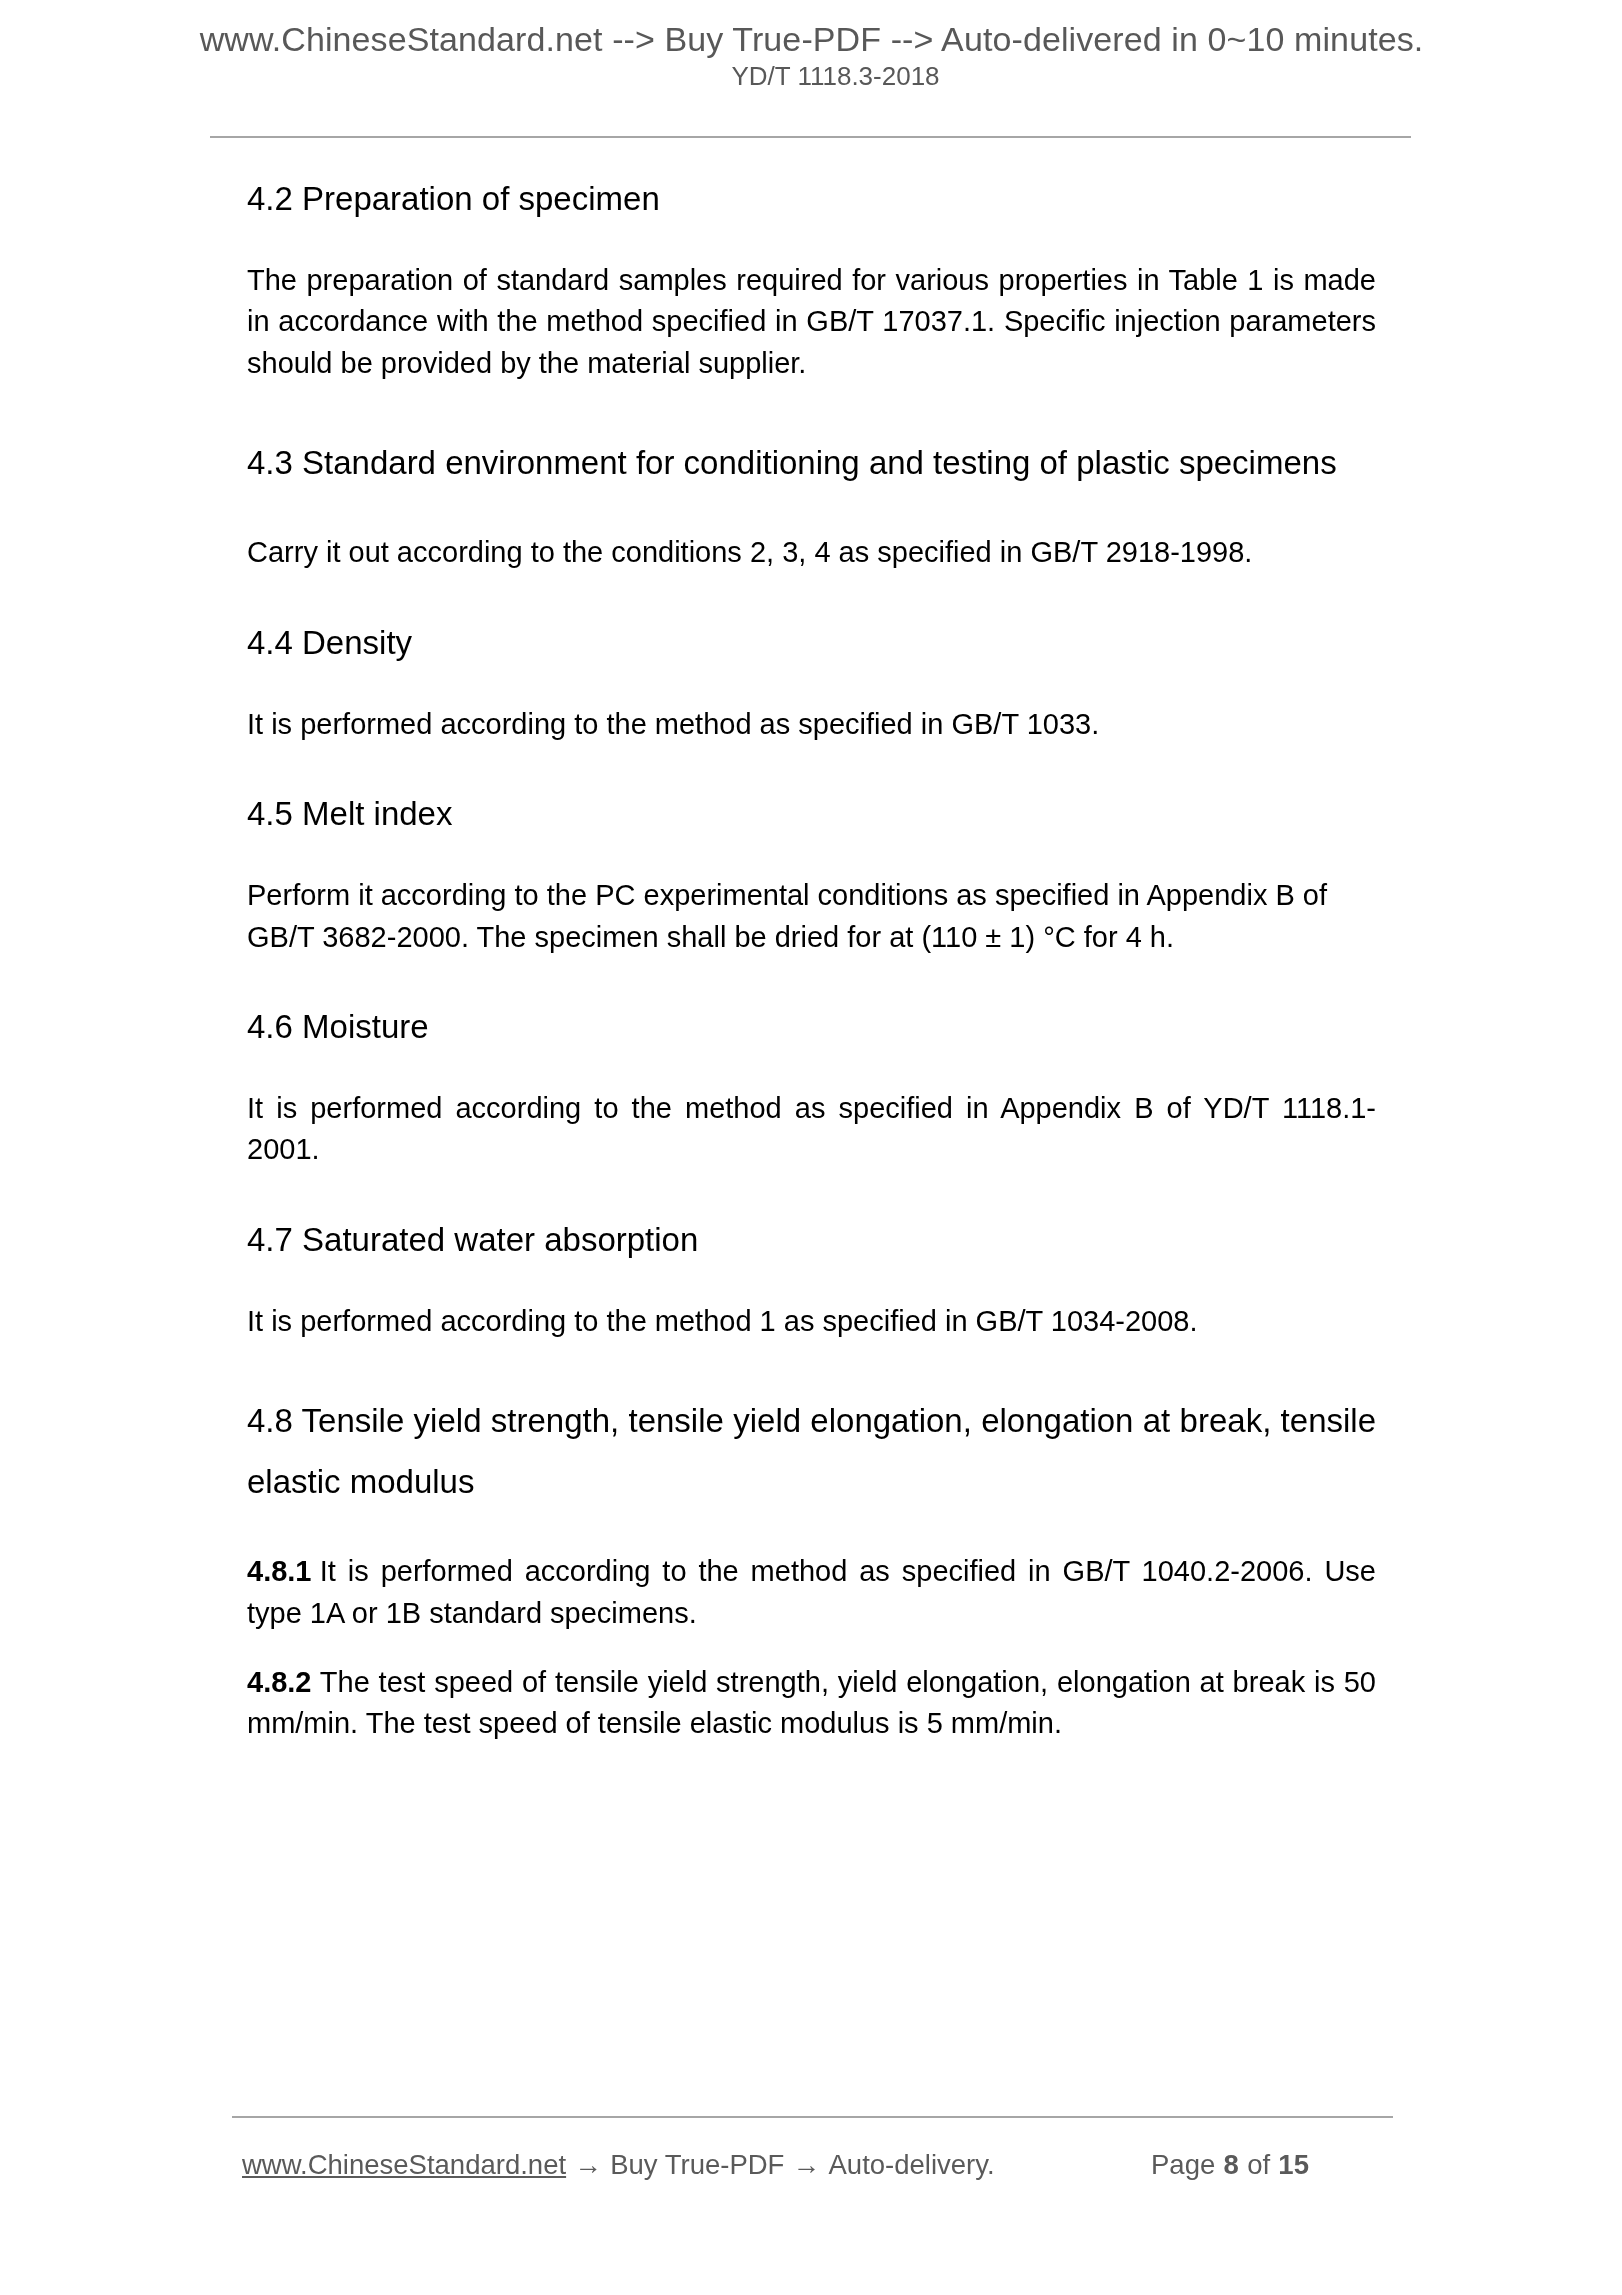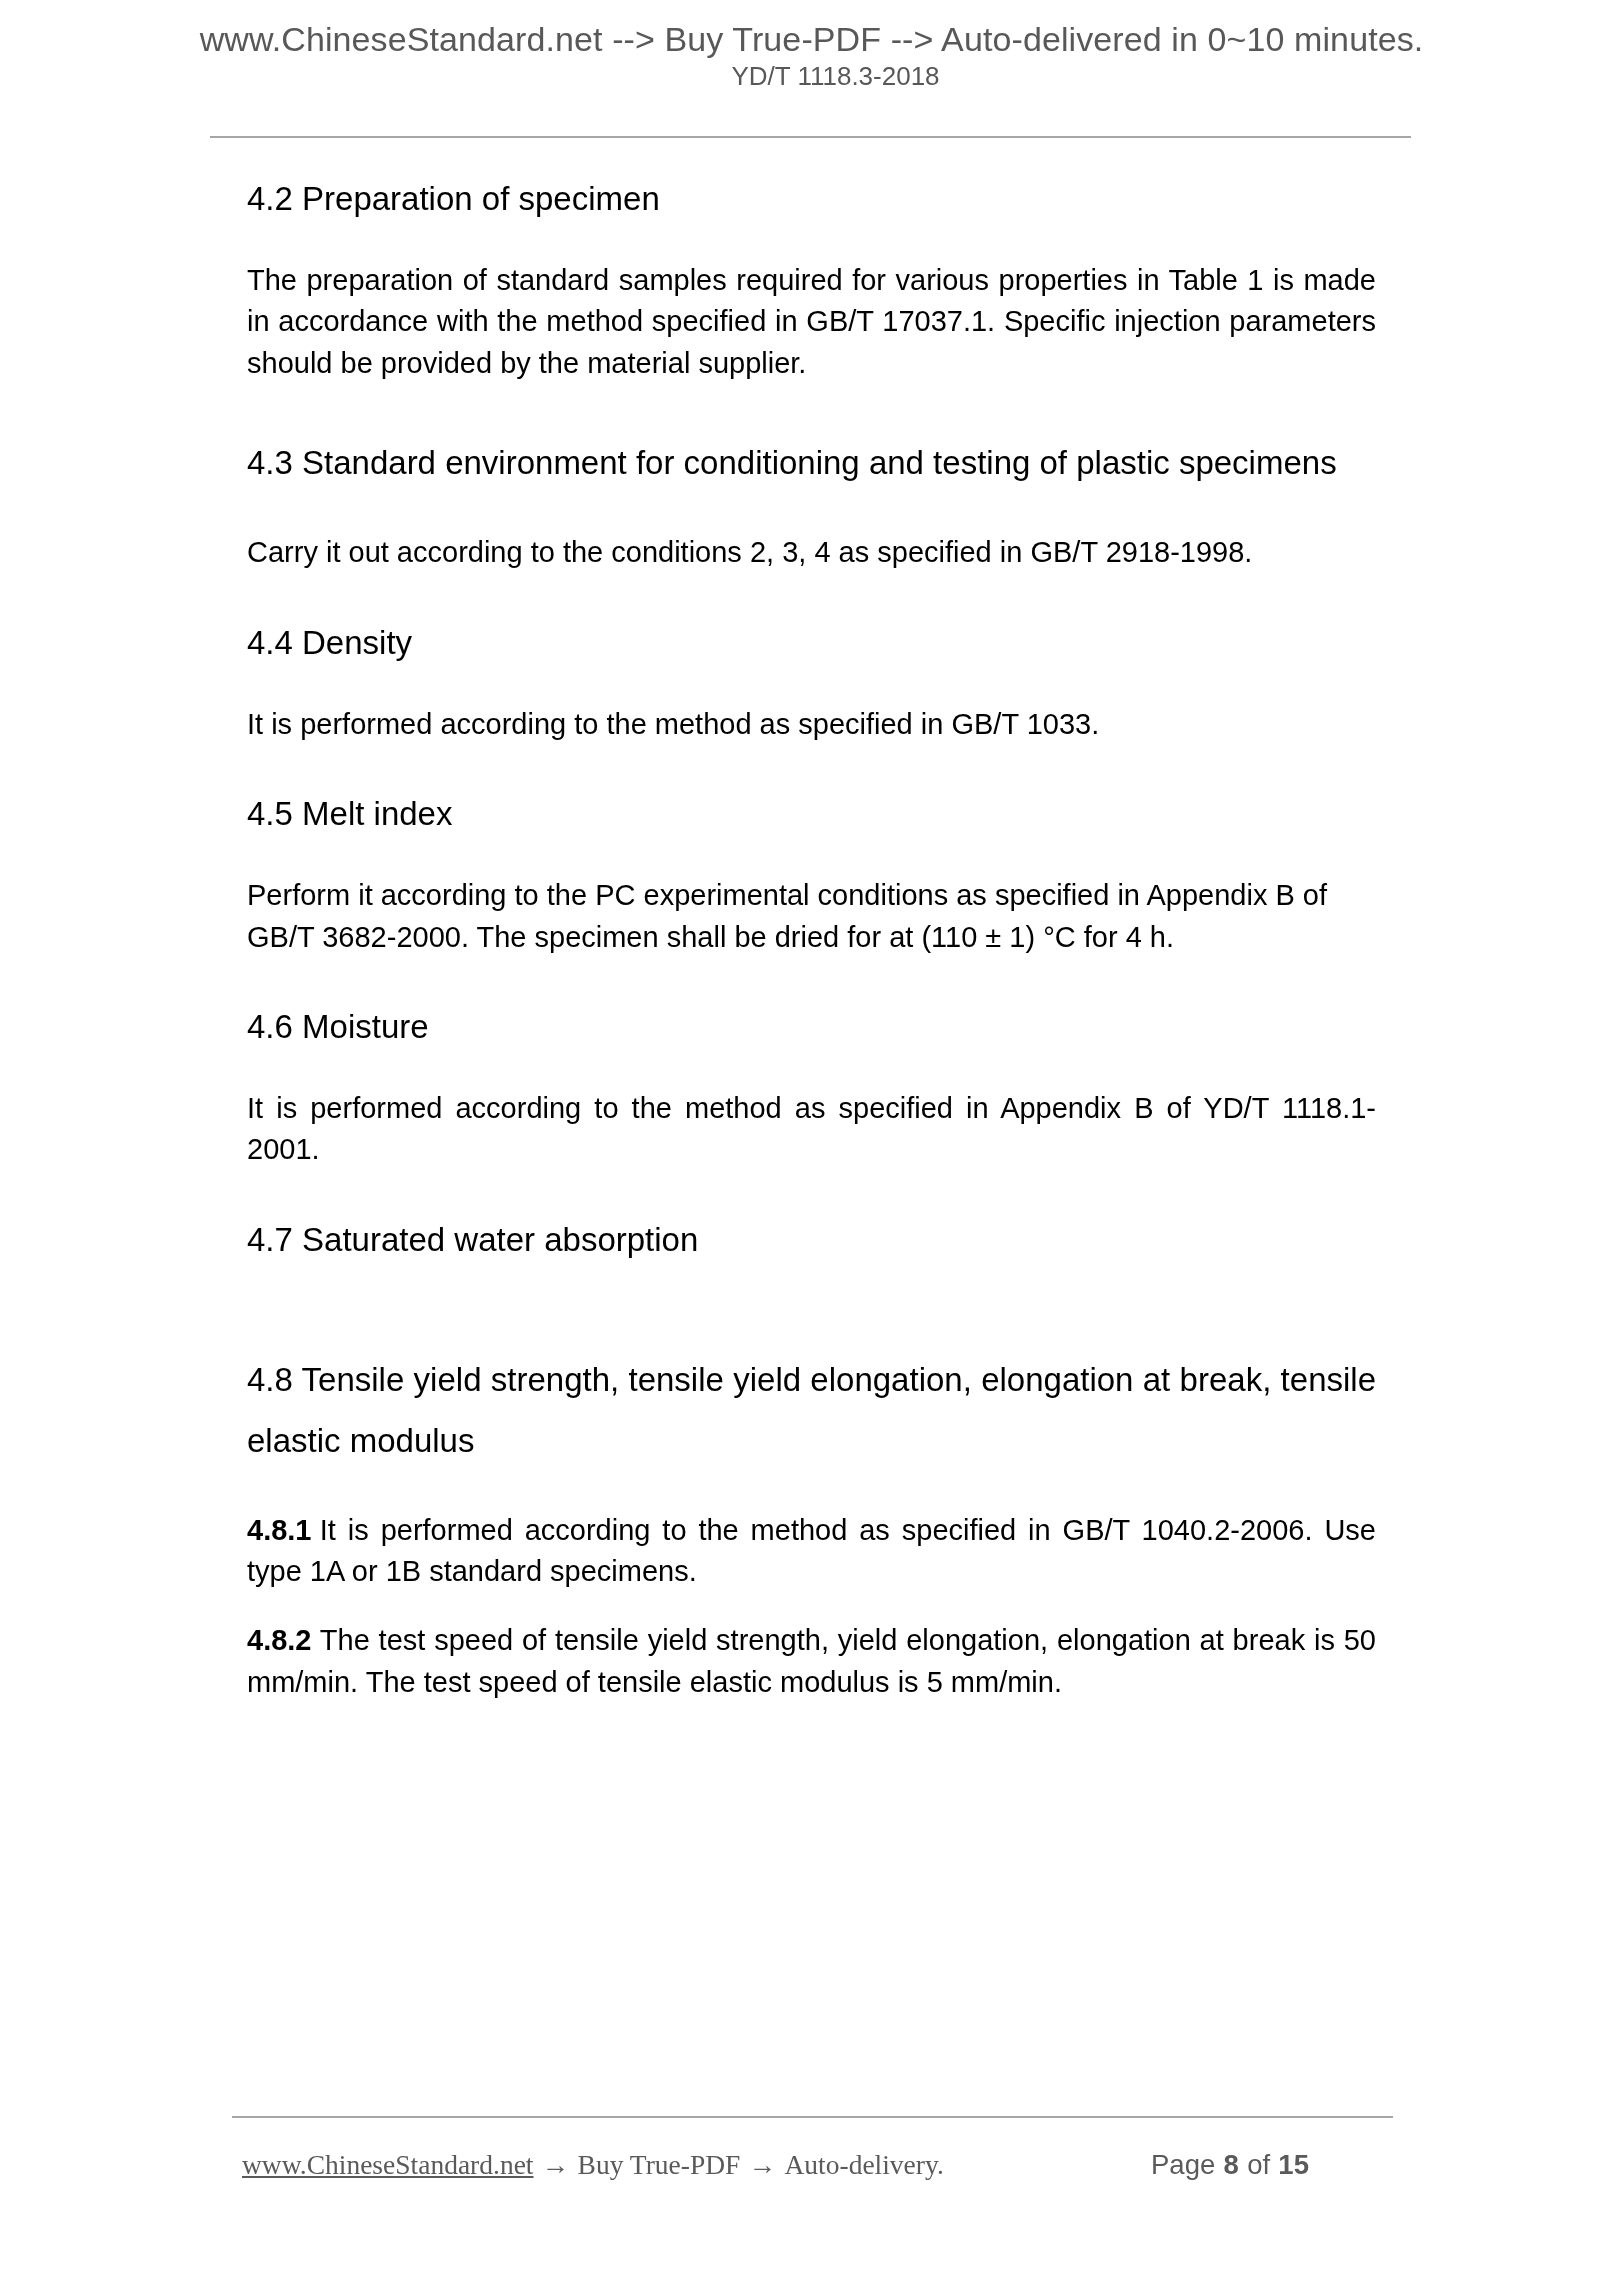--- a/index.html
+++ b/index.html
@@ -111,21 +111,21 @@
     top: 32px;
     left: 242px;
     width: 1161px;
     display: flex;
     align-items: baseline;
     color: #5a5a5a;
     font-size: 27.5px;
     line-height: 1.2;
     white-space: nowrap;
   }
-  .footer-left { display: flex; align-items: flex-end; font-family: Liberation Serif, serif; }
+  .footer-left { display: flex; align-items: flex-end; }
   .footer-url { text-decoration: underline; }
   .footer-arrow { margin: 0 8.3px; }
   .footer-right {
     position: absolute;
     left: 909px;
     top: 0;
     white-space: nowrap;
   }
   .footer-right .b { font-weight: bold; }
   .sp-inline { display: inline-block; width: 8.3px; }
@@ -163,20 +163,21 @@
     <p class="body left">Perform it according to the PC experimental conditions as specified in Appendix B of GB/T 3682-2000. The specimen shall be dried for at (110 ± 1) °C for 4 h.</p>
     <div class="sp-p-after"></div>
 
     <h2 class="sec">4.6 Moisture</h2>
     <div class="sp-h-after"></div>
     <p class="body">It is performed according to the method as specified in Appendix B of YD/T 1118.1-2001.</p>
     <div class="sp-p-after"></div>
 
     <h2 class="sec">4.7 Saturated water absorption</h2>
     <div class="sp-h-after"></div>
+    <p class="body left">It is performed according to the method 1 as specified in GB/T 1034-2008.</p>
     <div class="sp-p-after"></div>
 
     <h2 class="sec two-line">4.8 Tensile yield strength, tensile yield elongation, elongation at break, tensile elastic modulus</h2>
     <div class="sp-h-after"></div>
     <p class="body"><span class="num">4.8.1</span><span class="sp-inline"></span><span>It is performed according to the method as specified in GB/T 1040.2-2006. Use type 1A or 1B standard specimens.</span></p>
     <div class="sp-sub"></div>
     <p class="body"><span class="num">4.8.2</span><span class="sp-inline"></span><span>The test speed of tensile yield strength, yield elongation, elongation at break is 50 mm/min. The test speed of tensile elastic modulus is 5 mm/min.</span></p>
 
   </div>
 

